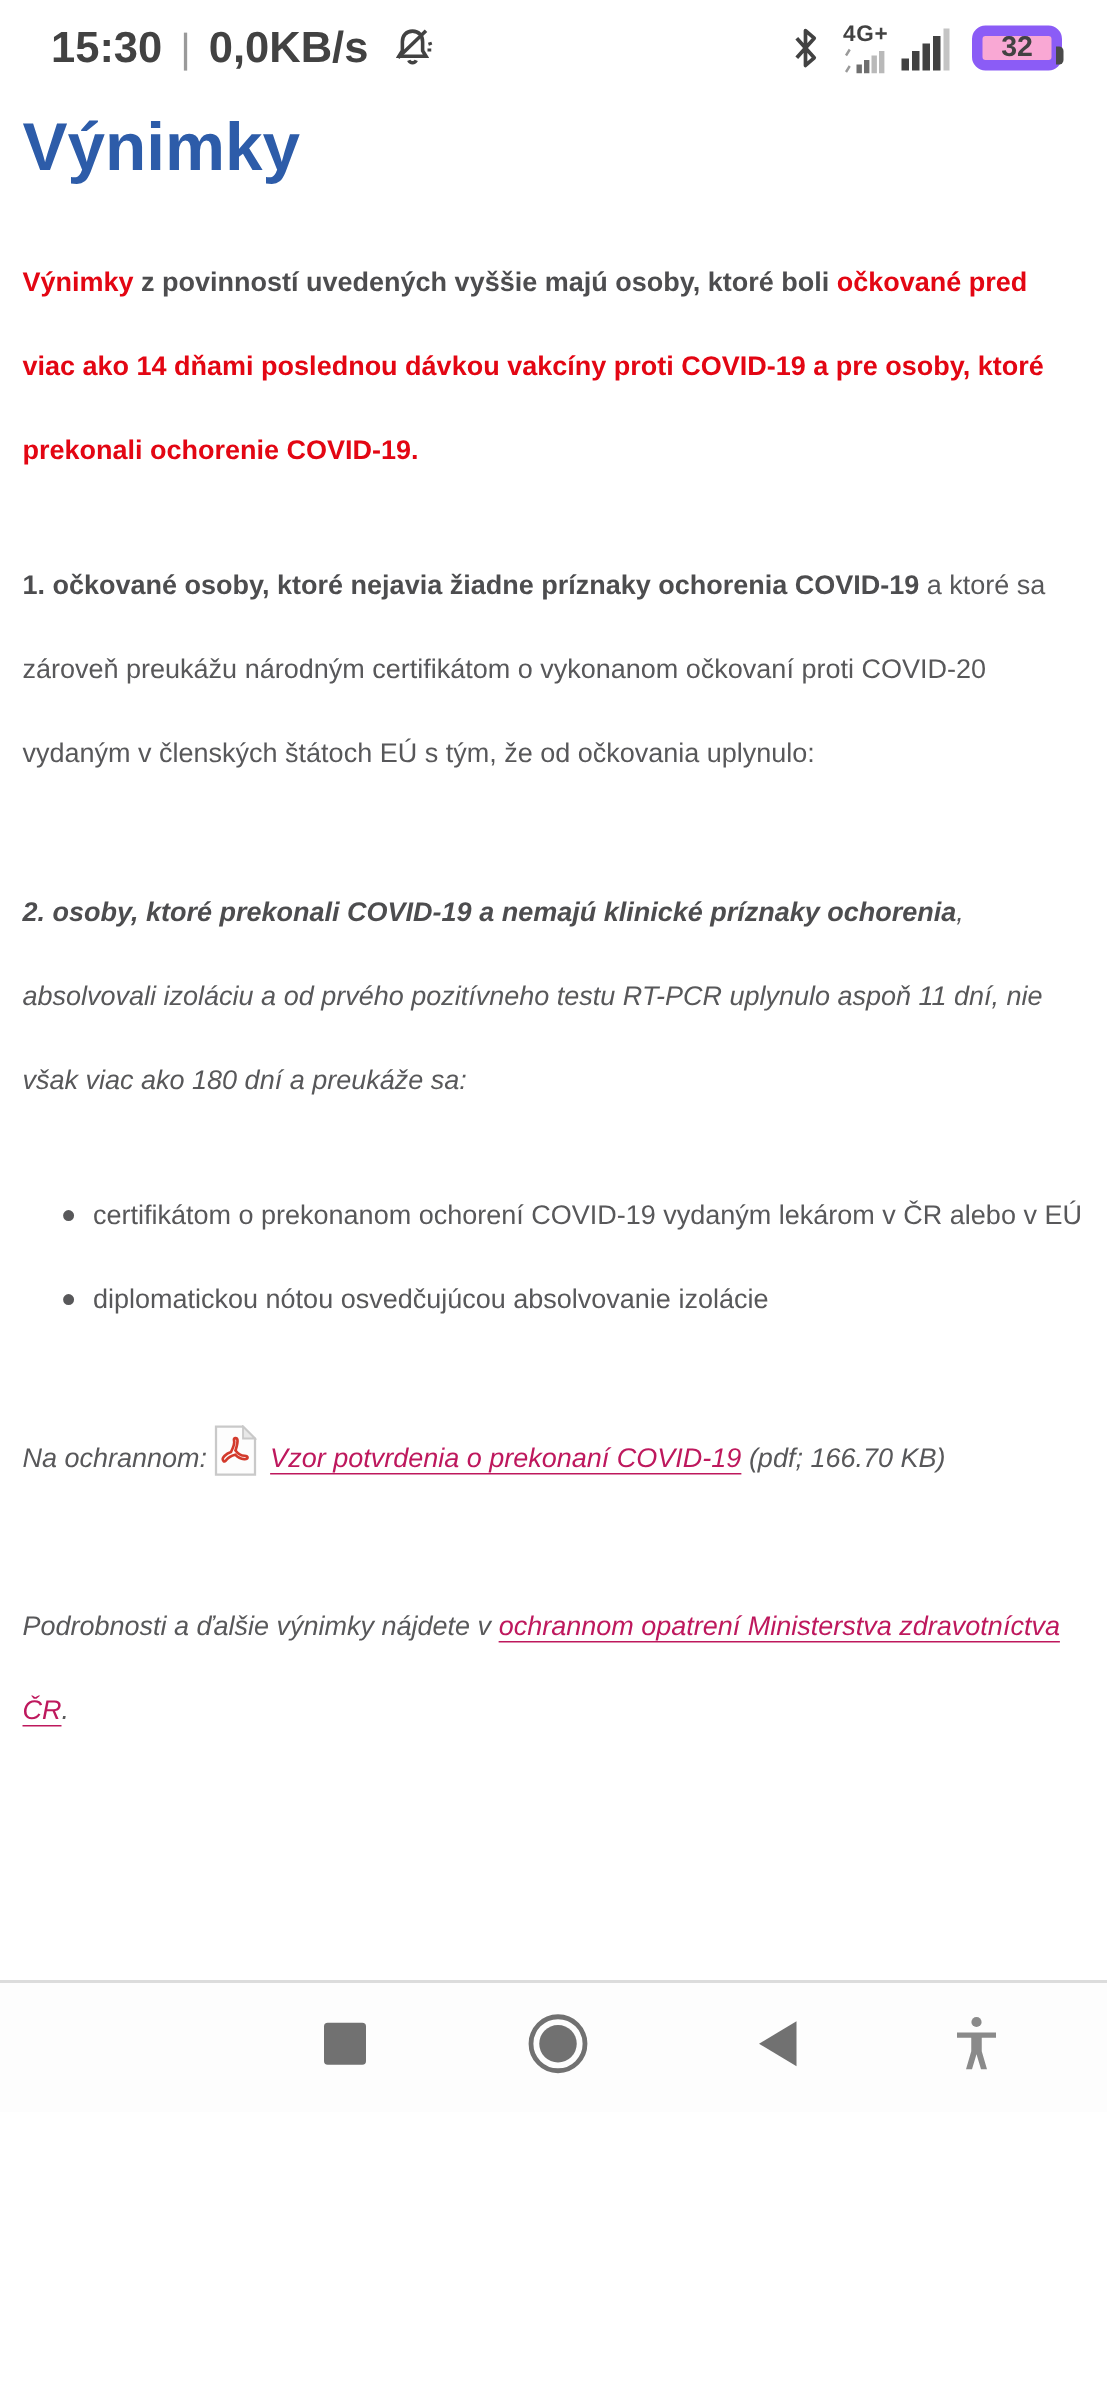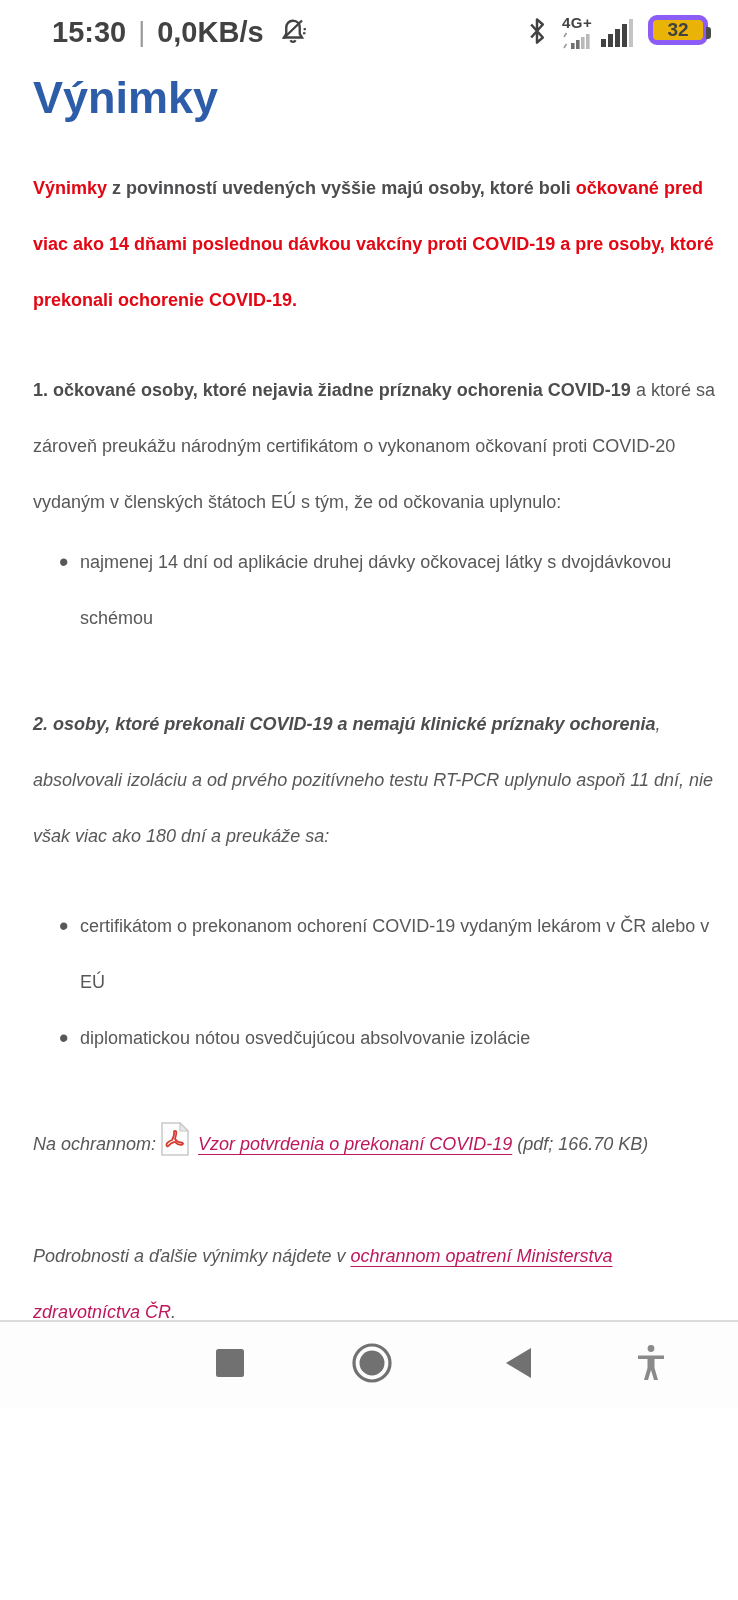--- a/index.html
+++ b/index.html
@@ -3,42 +3,42 @@
 <meta charset="utf-8">
 <style>
   * { margin: 0; padding: 0; box-sizing: border-box; }
   html, body {
     width: 738px; height: 1600px;
     background: #ffffff;
     font-family: "Liberation Sans", sans-serif;
     color: #58585a;
     overflow: hidden;
   }
-  .screen { width: 738px; height: 1408px; position: relative; background:#fff;padding-left:18px; }
+  .screen { width: 738px; height: 1408px; position: relative; background:#fff; }
 
   
   .status-bar {
     height: 58px;
     display: flex; align-items: center; justify-content: space-between;
     padding: 6px 30px 0 34px;
     color: #424242;
   }
   .sb-left { display: flex; align-items: center; gap: 10px; font-size: 29px; font-weight: bold; color:#424242; }
   .sb-divider { font-weight: normal; color: #9a9a9a; font-size: 27px; padding: 0 2px; }
-  .sb-right { display: flex; align-items: flex-start; gap: 14px; }
+  .sb-right { display: flex; align-items: center; gap: 14px; }
   .sig-wrap { display:flex; align-items: flex-end; gap: 4px; }
   .sig-col { display:flex; flex-direction: column; align-items: flex-start; line-height: 1; }
   .net-type { font-size: 15px; font-weight: bold; color:#424242; letter-spacing: 0.5px; }
   .battery {
     position: relative;
     width: 60px; height: 30px;
-    border: 5px solid #8b5cf6; border-radius: 9px;
+    border: 7px solid #8b5cf6; border-radius: 9px;
     display:flex; align-items:center; justify-content:center;
     font-size: 19px; font-weight: bold; color:#424242;
-    background: #eab308;
+    background: #f9a8d4;
   }
   .battery::after {
     content:""; position:absolute; right:-8px; top:7px;
     width:5px; height:12px; background:#4a4a4a; border-radius:0 3px 3px 0;
   }
 
   
   .content { padding: 4px 16px 0 15px; }
   h1.page-title {
     color: #2d5ca9;
@@ -132,21 +132,20 @@
     <h1 class="page-title">Výnimky</h1>
 
     <p class="block bold">
       <span class="red">Výnimky</span><span class="dark"> z povinností uvedených vyššie majú osoby, ktoré boli </span><span class="red">očkované pred viac ako 14 dňami poslednou dávkou vakcíny proti COVID-19 a pre osoby, ktoré prekonali ochorenie COVID-19.</span>
     </p>
 
     <p>
       <span class="bold dark">1. očkované osoby, ktoré nejavia žiadne príznaky ochorenia COVID-19</span><span> a ktoré sa zároveň preukážu národným certifikátom o vykonanom očkovaní proti COVID-20 vydaným v členských štátoch EÚ s tým, že od očkovania uplynulo:</span>
     </p>
     <ul>
-      <li>najmenej 14 dní od aplikácie druhej dávky očkovacej látky s dvojdávkovou schémou</li>
     </ul>
 
     <p class="block-lg">
       <span class="bold dark">2. osoby, ktoré prekonali COVID-19 a nemajú klinické príznaky ochorenia</span><span>, absolvovali izoláciu a od prvého pozitívneho testu RT-PCR uplynulo aspoň 11 dní, nie však viac ako 180 dní a preukáže sa:</span>
     </p>
     <ul>
       <li>certifikátom o prekonanom ochorení COVID-19 vydaným lekárom v ČR alebo v EÚ</li>
       <li>diplomatickou nótou osvedčujúcou absolvovanie izolácie</li>
     </ul>
 

